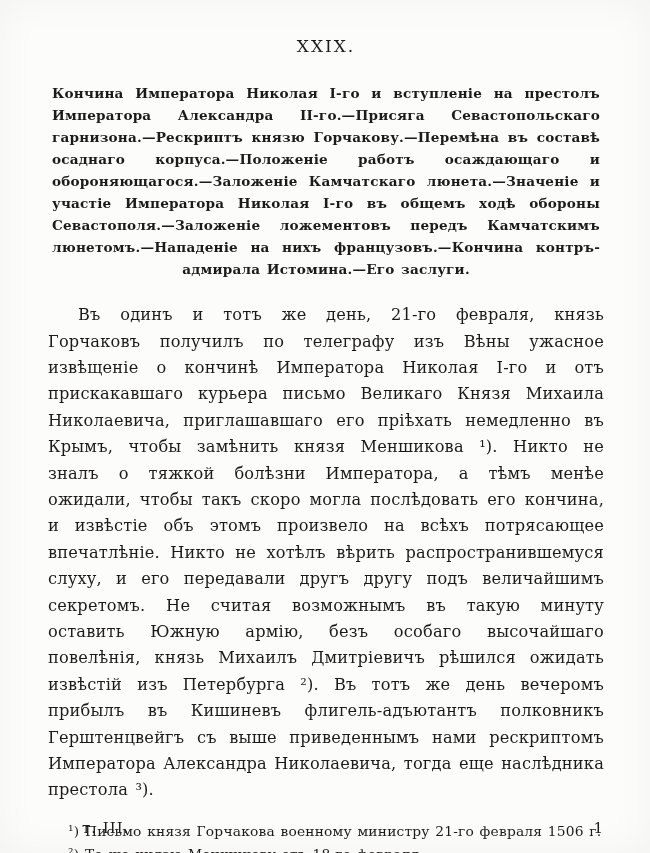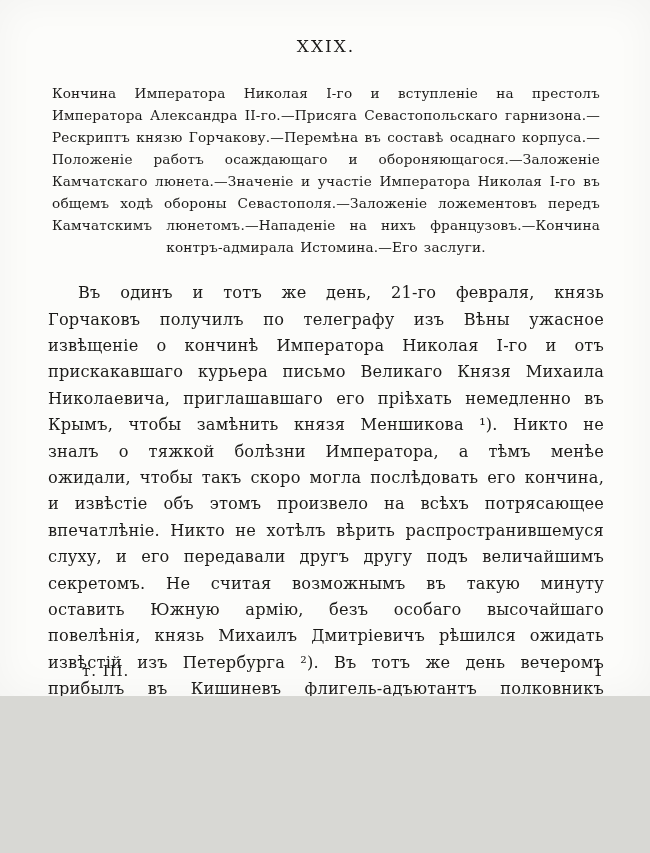--- a/index.html
+++ b/index.html
@@ -3,21 +3,21 @@
 <meta charset="utf-8">
 <style>
   html, body {
     margin: 0;
     padding: 0;
     background: #d8d8d4;
   }
   .page {
     position: relative;
     width: 650px;
-    height: 696px;
+    height: 853px;
     margin: 0 auto;
     background: #fcfcfa;
     color: #1c1b19;
     font-family: "DejaVu Serif", "Liberation Serif", serif;
     box-sizing: border-box;
     padding: 26px 46px 0 48px;
     overflow: hidden;
     box-shadow: inset 0 0 40px rgba(0,0,0,0.04);
   }
   .chapter-number {
@@ -28,20 +28,21 @@
     margin: 10px 0 26px 0;
   }
   .chapter-summary {
     font-size: 13.6px;
     line-height: 1.62;
     text-align: justify;
     text-align-last: center;
     word-spacing: 1.5px;
     letter-spacing: 0.2px;
     margin: 0 4px 22px 4px;
+    font-weight: bold;
   }
   .body-paragraph {
     font-size: 16.2px;
     line-height: 1.63;
     text-align: justify;
     text-indent: 30px;
     word-spacing: 2px;
     letter-spacing: 0.2px;
     margin: 0 0 16px 0;
   }

